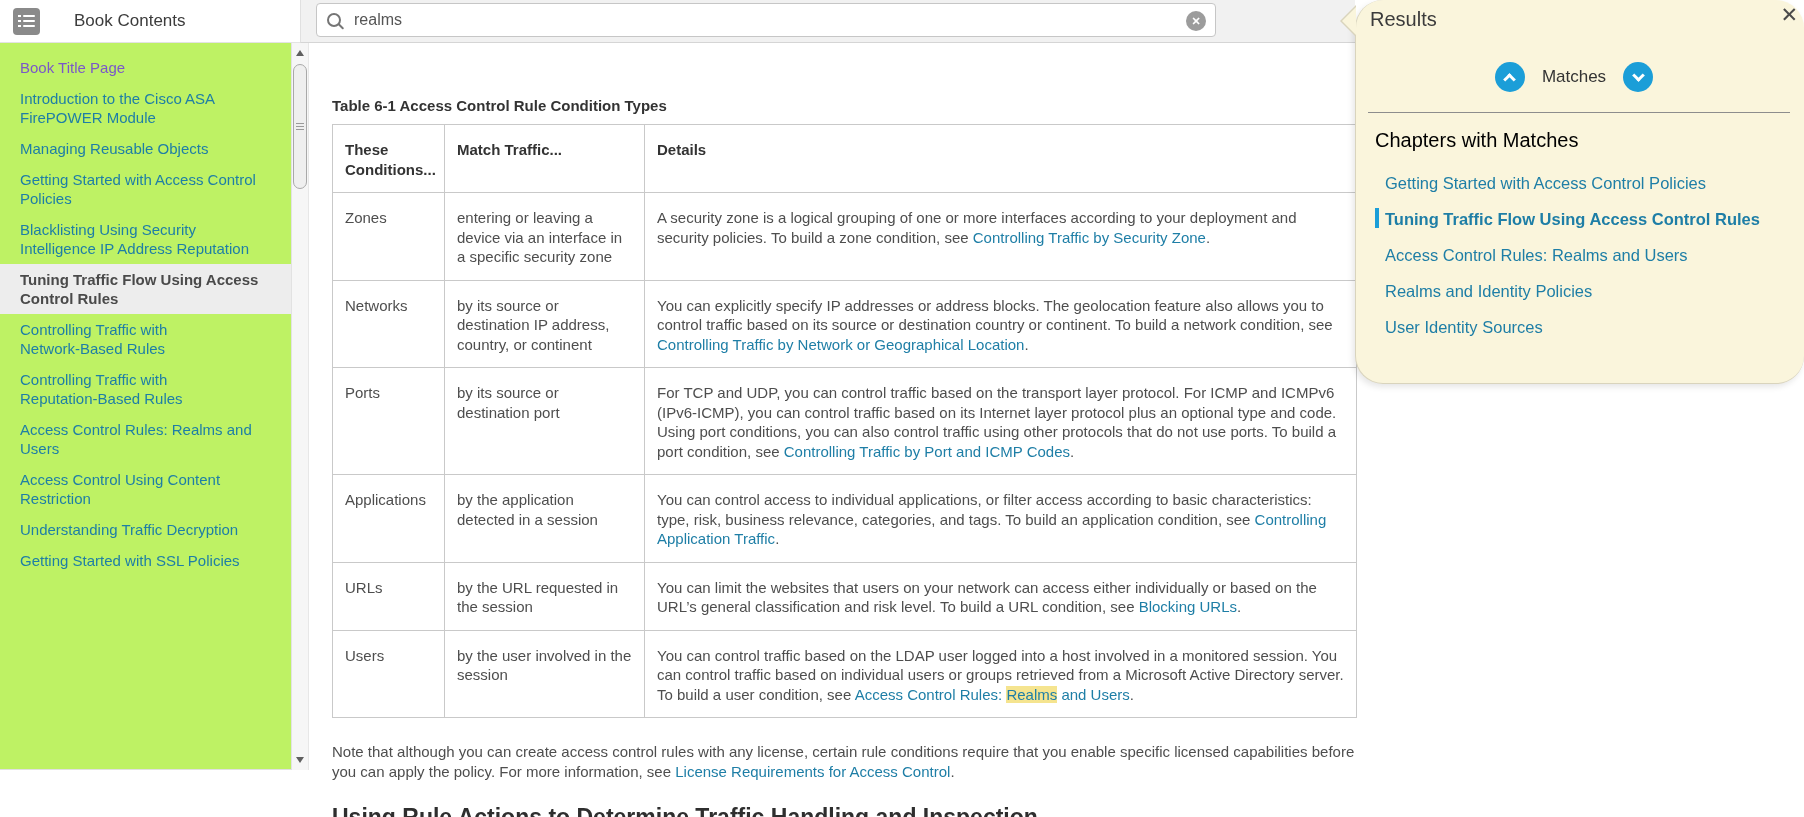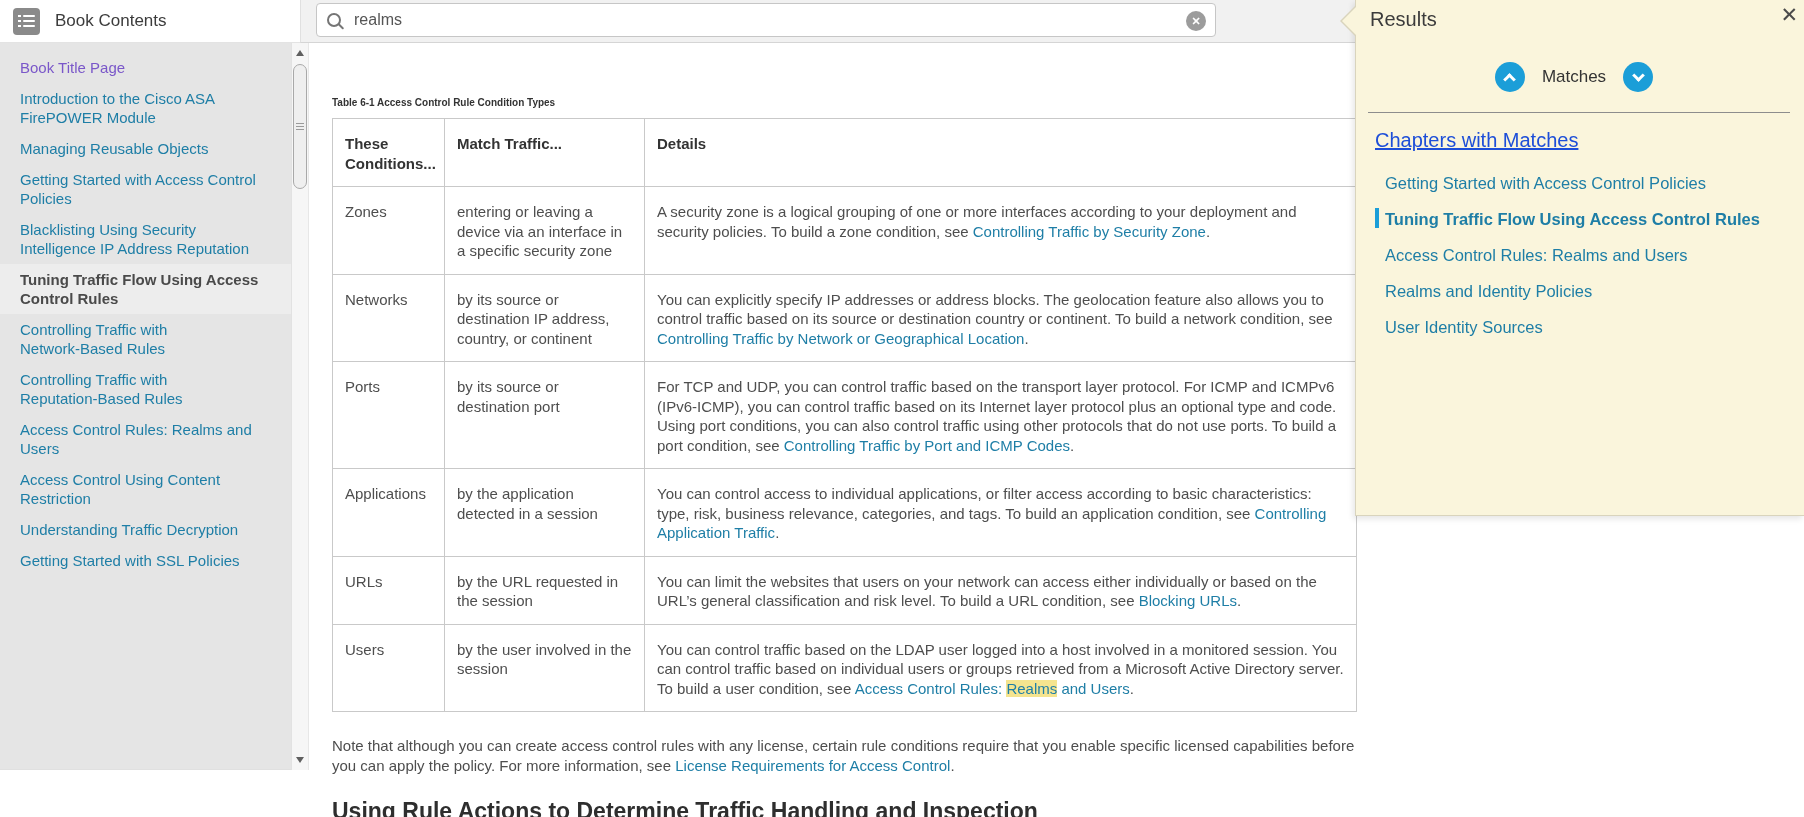--- a/index.html
+++ b/index.html
@@ -6,21 +6,21 @@
   html,body { margin:0; padding:0; }
   body {
     width:1804px; height:817px; overflow:hidden; background:#fff;
     font-family:"Liberation Sans", sans-serif;
   }
   .app { position:relative; width:1804px; height:817px; background:#fff; }
 
   
   .sidebar-header {
     position:absolute; left:0; top:0; width:300px; height:43px; background:#fff;
-    border-bottom:1px solid #e3e3e3; display:flex; align-items:center; padding-left:13px;
+    border-bottom:1px solid #e3e3e3; display:flex; align-items:center; padding-left:13px;gap:19px;
   }
   .menu-icon { width:27px; height:27px; background:#8a8a8a; border-radius:4px;
     display:flex; flex-direction:column; justify-content:center; gap:3px; padding:5px 5px; cursor:pointer; }
   .menu-icon .bar { height:2px; background:#fff; border-radius:1px; position:relative; margin-left:5px; }
   .menu-icon .bar::before { content:""; position:absolute; left:-5px; top:0; width:3px; height:2px; background:#fff; }
   .sidebar-title { margin-left:15px; font-size:17px; color:#3c3c3c; }
 
   
   .topbar {
     position:absolute; left:300px; top:0; width:1055px; height:43px;
@@ -33,21 +33,21 @@
   .search-icon { width:14px; height:14px; border:2px solid #757575; border-radius:50%; position:relative; flex:0 0 auto; }
   .search-icon::after { content:""; position:absolute; width:2px; height:7px; background:#757575;
     right:-3px; bottom:-5px; transform:rotate(-45deg); border-radius:1px; }
   .search-input { flex:1; border:none; outline:none; background:transparent;
     font-family:"Liberation Sans", sans-serif; font-size:16px; color:#555; margin-left:11px; }
   .clear-btn { position:absolute; right:9px; top:7px; width:20px; height:20px; border-radius:50%;
     background:#9c9c9c; color:#fff; font-size:11px; font-weight:bold; line-height:20px; text-align:center; cursor:pointer; }
 
   
   .sidebar-nav {
-    position:absolute; left:0; top:43px; width:291px; height:727px; background:#e5e5e5;
+    position:absolute; left:0; top:43px; width:291px; height:727px; background:#bef264;
     border-bottom:1px solid #e0e0e0; padding-top:9px; overflow:hidden;
   }
   .nav-item { display:block; padding:6px 24px 6px 20px; font-size:15px; line-height:19px;
     color:#1e7ea6; text-decoration:none; cursor:pointer; }
   .nav-item.visited { color:#7a57c9; }
   .nav-item.current { font-weight:bold; color:#4a4a4a; background:#ededed; }
 
   
   .vscroll { position:absolute; left:291px; top:43px; width:18px; height:727px;
     background:#f6f6f6; border-left:1px solid #e2e2e2; border-right:1px solid #e7e7e7; }
@@ -55,51 +55,51 @@
   .vs-btn.up { top:2px; } .vs-btn.down { bottom:2px; }
   .tri-up { width:0; height:0; border-left:4px solid transparent; border-right:4px solid transparent; border-bottom:6px solid #5f5f5f; }
   .tri-down { width:0; height:0; border-left:4px solid transparent; border-right:4px solid transparent; border-top:6px solid #5f5f5f; }
   .vs-thumb { position:absolute; left:1px; top:21px; width:14px; height:125px; background:#efefef;
     border:1px solid #a9a9a9; border-radius:7px; cursor:pointer; display:flex; align-items:center; justify-content:center; }
   .vs-grip { width:8px; height:8px;
     background:repeating-linear-gradient(to bottom, #9a9a9a 0 1px, transparent 1px 3px); }
 
   
   .content { position:absolute; left:309px; top:43px; right:0; bottom:0; background:#fff; padding-left:23px; }
-  .table-title { margin:54px 0 10px 0; font-size:10px; font-weight:bold; color:#333; }
+  .table-title { margin:54px 0 10px 0; font-size:15px; font-weight:bold; color:#333; }
   table.doc-table { border-collapse:collapse; width:1024px; table-layout:fixed; }
   .doc-table th, .doc-table td { border:1px solid #c9c9c9; padding:15px 12px 13px 12px;
     font-size:15px; line-height:19.5px; vertical-align:top; text-align:left; color:#4e4e4e; }
   .doc-table th { color:#333; font-weight:bold; }
   .col-cond { width:112px; } .col-match { width:200px; } .col-details { width:712px; }
   a.doclink { color:#1e7ea6; text-decoration:none; cursor:pointer; }
   .hl { background:#f5e48f; }
   .note { width:1024px; margin-top:24px; font-size:15px; line-height:20px; color:#4e4e4e; }
   .section-h { margin:22px 0 0 0; font-size:23px; font-weight:bold; color:#2e2e2e; }
   .license-line { margin:18px 0 0 44px; font-size:15px; color:#4e4e4e;text-align:center; }
   .lic-label { font-style:italic; }
 
   
-  .results { position:absolute; left:1355px; top:0; width:449px; height:516px; background:#faf5dc;
-    border-left:1px solid #d9d4bd; border-bottom:1px solid #d9d4bd; box-shadow:-2px 3px 6px rgba(0,0,0,0.10); z-index:5; }
+  .results { position:absolute; left:1355px; top:0; width:449px; height:384px; background:#faf5dc;
+    border-left:1px solid #d9d4bd; border-bottom:1px solid #d9d4bd; box-shadow:-2px 3px 6px rgba(0,0,0,0.10); z-index:5;border-radius:28px; }
   .notch-outer { position:absolute; left:-16px; top:5px; width:0; height:0;
     border-top:16px solid transparent; border-bottom:16px solid transparent; border-right:16px solid #d9d4bd; }
   .notch-inner { position:absolute; left:-14px; top:7px; width:0; height:0;
     border-top:14px solid transparent; border-bottom:14px solid transparent; border-right:14px solid #faf5dc; }
   .results-title { position:absolute; left:14px; top:8px; font-size:20px; color:#3b3b3b; }
   .results-close { position:absolute; right:6px; top:3px; font-size:21px; color:#4a4a4a; cursor:pointer; }
   .matches-row { position:absolute; top:62px; left:0; right:12px; display:flex; align-items:center; justify-content:center; gap:17px; }
   .circle-btn { width:30px; height:30px; border-radius:50%; background:#1b9ed8;
     display:flex; align-items:center; justify-content:center; cursor:pointer; }
   .chev { width:9px; height:9px; border-left:3px solid #fff; border-top:3px solid #fff; }
   .chev.up { transform:rotate(45deg); margin-top:4px; }
   .chev.down { transform:rotate(225deg); margin-top:-4px; }
   .matches-label { font-size:17px; color:#333; }
   .results-divider { position:absolute; top:112px; left:12px; right:14px; border-top:1px solid #8d8d8d; }
-  .chapters-heading { position:absolute; top:129px; left:19px; font-size:20px; color:#1d4ed8;text-decoration:underline; }
+  .chapters-heading { position:absolute; top:129px; left:19px; font-size:20px; color:#000000; }
   .chapters-list { position:absolute; top:173px; left:29px; width:378px; }
   .chapter { display:block; margin-bottom:16px; font-size:16.5px; line-height:20px;
     color:#1e7ea6; text-decoration:none; cursor:pointer; position:relative; }
   .chapter.current { font-weight:bold; }
   .chapter.current::before { content:""; position:absolute; left:-10px; bottom:1px; width:4px; height:20px; background:#1b9ed8; }
 </style>
 </head>
 <body>
 
 <div class="app">

